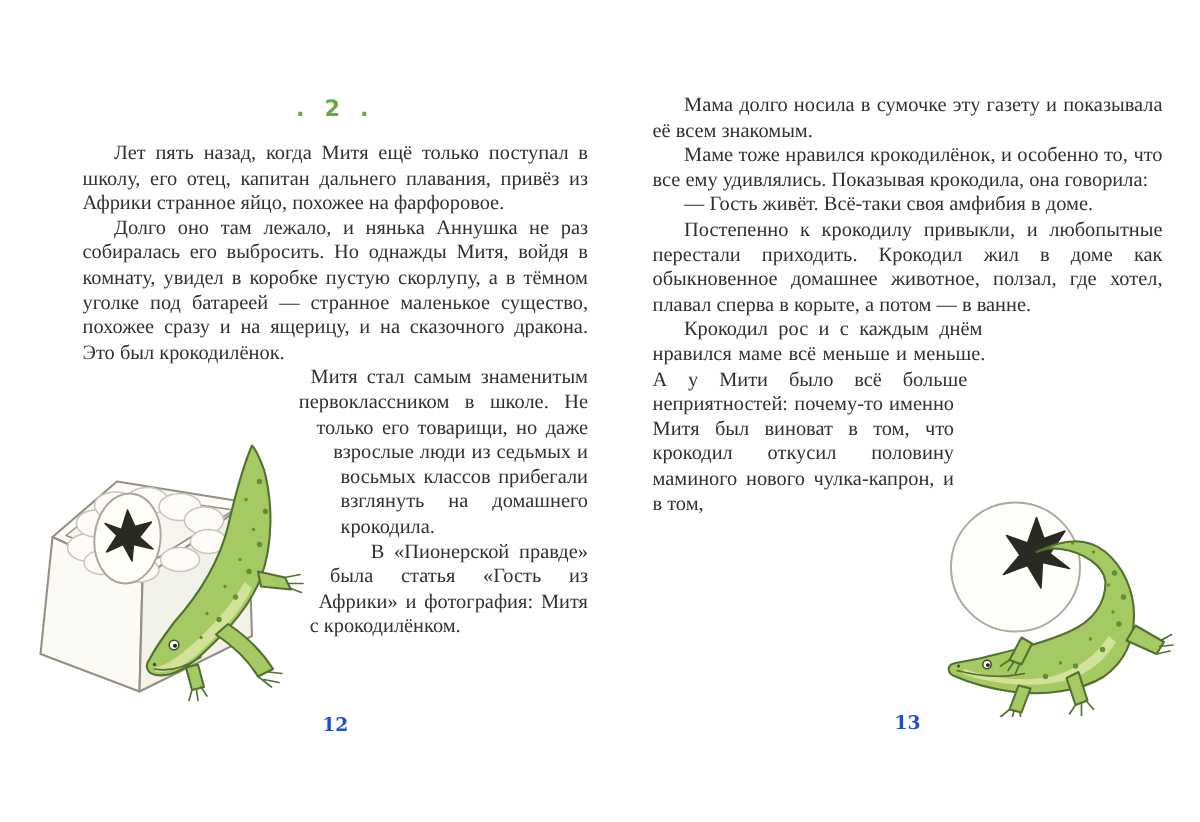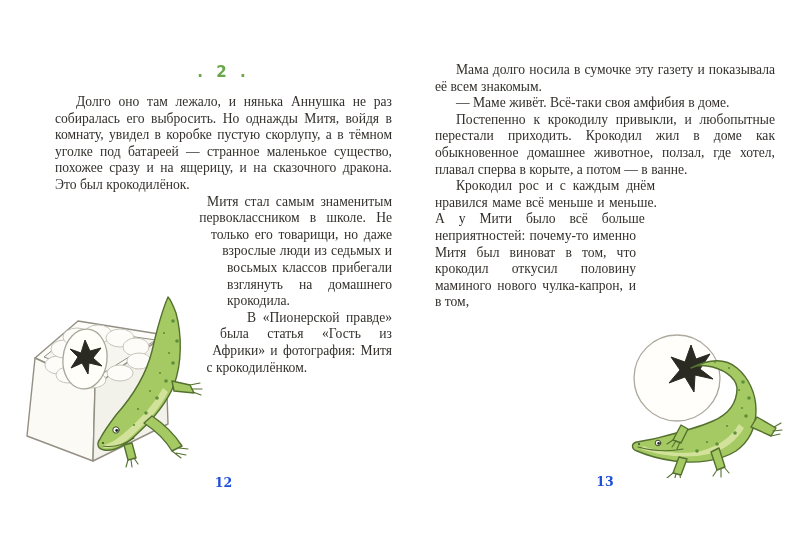--- a/index.html
+++ b/index.html
@@ -37,20 +37,21 @@
   .illus{position:absolute;pointer-events:none;}
   .illus-left{left:-35px;top:238px;width:215px;height:182px;}
   .illus-right{left:190px;top:268px;width:163px;height:148px;}
 </style>
 </head>
 <body>
 
 <section class="page page-left">
   <h2 class="chapter">. 2 .</h2>
 
+  <p class="indent">Лет пять назад, когда Митя ещё только поступал в школу, его отец, капитан дальнего плавания, привёз из Африки странное яйцо, похожее на фарфоровое.</p>
   <p class="indent">Долго оно там лежало, и нянька Аннушка не раз собиралась его выбросить. Но однажды Митя, войдя в комнату, увидел в коробке пустую скорлупу, а в тёмном уголке под батареей — странное маленькое существо, похожее сразу и на ящерицу, и на сказочного дракона. Это был крокодилёнок.</p>
 
   <div class="spacer-l"></div>
   <p class="indent">Митя стал самым знаменитым первоклассником в школе. Не только его товарищи, но даже взрослые люди из седьмых и восьмых классов прибегали взглянуть на домашнего крокодила.</p>
   <p class="indent">В «Пионерской правде» была статья «Гость из Африки» и фотография: Митя с крокодилёнком.</p>
 
   <div class="illus illus-left" role="img" aria-label="Крокодилёнок вылезает из коробки с ватой и пустой скорлупой">
     <svg width="215" height="182" viewBox="0 0 215 182" xmlns="http://www.w3.org/2000/svg">
 
       <g stroke="#948f84" stroke-width="1.4" stroke-linejoin="round" fill="#fdfcf8">
@@ -112,21 +113,22 @@
         </g>
       </g>
     </svg>
   </div>
 
   <div class="pagenum pagenum-l">12</div>
 </section>
 
 <section class="page page-right">
   <p class="indent">Мама долго носила в сумочке эту газету и показывала её всем знакомым.</p>
-  <p class="indent">— Маме живёт. Всё-таки своя амфибия в доме.</p>
+  <p class="indent">Маме тоже нравился крокодилёнок, и особенно то, что все ему удивлялись. Показывая крокодила, она говорила:</p>
+  <p class="indent">— Гость живёт. Всё-таки своя амфибия в доме.</p>
   <p class="indent">Постепенно к крокодилу привыкли, и любопытные перестали приходить. Крокодил жил в доме как обыкновенное домашнее животное, ползал, где хотел, плавал сперва в корыте, а потом — в ванне.</p>
 
   <div class="spacer-r"></div>
   <p class="indent">Крокодил рос и с каждым днём нравился маме всё меньше и меньше. А у Мити было всё больше неприятностей: почему-то именно Митя был виноват в том, что крокодил откусил половину маминого нового чулка-капрон, и в том,</p>
 
   <div class="illus illus-right" role="img" aria-label="Крокодилёнок вылупляется из большого яйца">
     <svg width="163" height="148" viewBox="0 0 163 148" xmlns="http://www.w3.org/2000/svg">
       <circle cx="52" cy="48" r="43" fill="#fffefb" stroke="#aca99d" stroke-width="1.3"></circle>
       <polygon fill="#2a2a22" stroke="#2a2a22" stroke-linejoin="round" points="66,15 71,29 85,24 75,39 88,49 70,45 69,62 60,47 44,53 55,40 46,27 60,32"></polygon>
       <g stroke="#53702f" stroke-width="1.4" stroke-linejoin="round" stroke-linecap="round">

